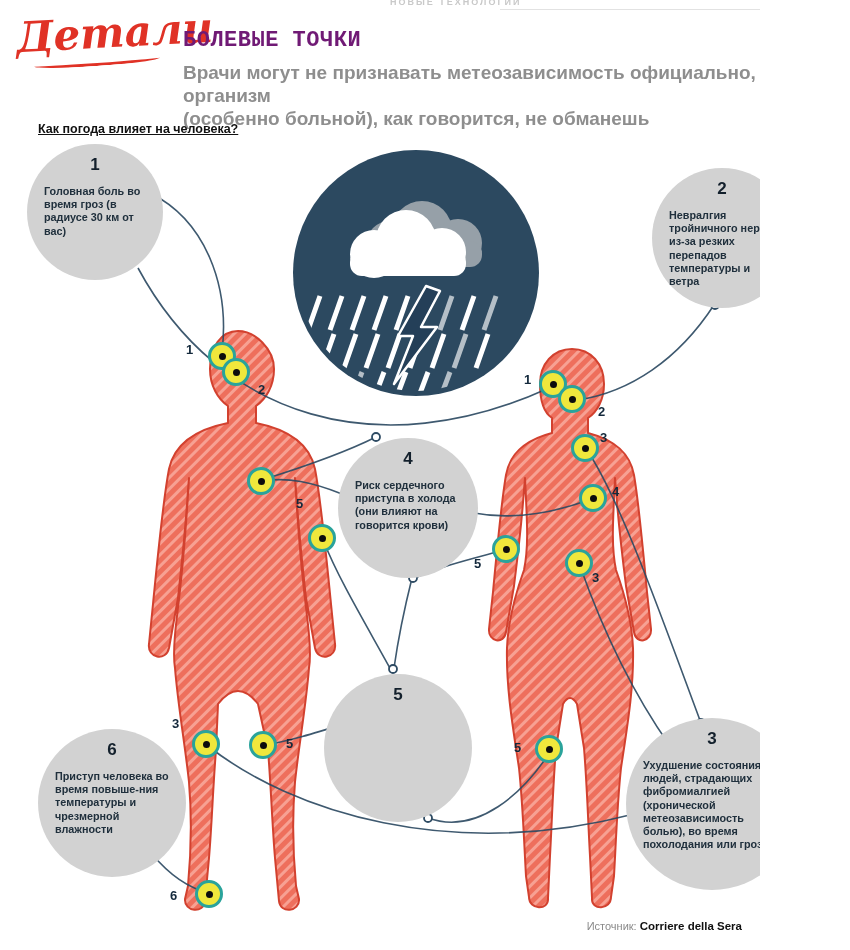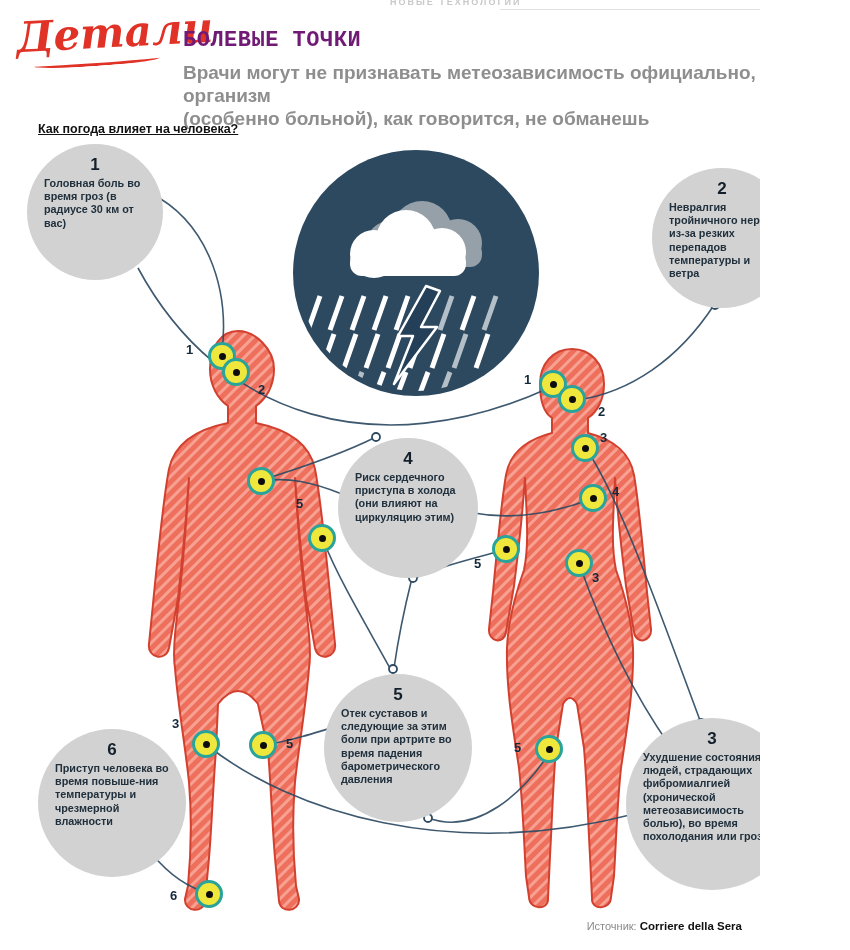--- a/index.html
+++ b/index.html
@@ -16,21 +16,21 @@
   .title{position:absolute;left:183px;top:28px;font-size:22px;font-weight:800;color:#701a75;
          letter-spacing:.5px;font-family:Liberation Mono, monospace;}
   .subtitle{position:absolute;left:183px;top:61px;width:665px;font-size:19px;font-weight:bold;
             color:#8e8e8e;line-height:1.22;}
   .question{position:absolute;left:38px;top:122px;font-size:12.5px;font-weight:bold;color:#111;text-decoration:underline;}
   
   .callout{position:absolute;border-radius:50%;background:#d2d2d2;display:flex;flex-direction:column;
            align-items:center;z-index:2;}
   .callout-num{font-weight:bold;font-size:17px;color:#13202c;margin-top:11px;}
   .callout-text{font-weight:bold;font-size:10.8px;line-height:1.22;color:#20303d;
-                padding:2px 15px 0 17px;text-align:left;}
+                padding:2px 15px 0 17px;text-align:left;margin-top:8px;}
   
   .pp{position:absolute;width:22px;height:22px;border-radius:50%;background:#f0e73c;
       border:3px solid #2aa39b;box-sizing:content-box;z-index:3;}
   .pp::after{content:"";position:absolute;left:50%;top:50%;width:7px;height:7px;
              margin:-3.5px 0 0 -3.5px;border-radius:50%;background:#0d0d0d;}
   .pp-label{position:absolute;font-size:13px;font-weight:bold;color:#14293c;z-index:4;}
   svg.art{position:absolute;left:0;top:0;z-index:1;}
   .footer{position:absolute;right:18px;top:920px;font-size:11px;color:#8a8a8a;z-index:2;}
   .footer b{color:#111;font-size:11.5px;}
 </style>
@@ -171,25 +171,24 @@
   <div class="callout" style="left:27px;top:144px;width:136px;height:136px;">
     <div class="callout-num">1</div>
     <div class="callout-text">Головная боль во время гроз (в радиусе 30 км от вас)</div>
   </div>
   <div class="callout" style="left:652px;top:168px;width:140px;height:140px;">
     <div class="callout-num">2</div>
     <div class="callout-text">Невралгия тройничного нерва из-за резких перепадов температуры и ветра</div>
   </div>
   <div class="callout" style="left:338px;top:438px;width:140px;height:140px;">
     <div class="callout-num">4</div>
-    <div class="callout-text">Риск сердечного приступа в холода (они влияют на циркуляцию этим)</div>
+    <div class="callout-text">Риск сердечного приступа в холода (они влияют на говорится крови)</div>
   </div>
   <div class="callout" style="left:324px;top:674px;width:148px;height:148px;">
     <div class="callout-num">5</div>
-    <div class="callout-text">Отек суставов и следующие за этим боли при артрите во время падения барометрического давления</div>
   </div>
   <div class="callout" style="left:38px;top:729px;width:148px;height:148px;">
     <div class="callout-num">6</div>
     <div class="callout-text">Приступ человека во время повыше-ния температуры и чрезмерной влажности</div>
   </div>
   <div class="callout" style="left:626px;top:718px;width:172px;height:172px;">
     <div class="callout-num">3</div>
     <div class="callout-text">Ухудшение состояния людей, страдающих фибромиалгией (хронической метеозависимость болью), во время похолодания или гроз</div>
   </div>
 

